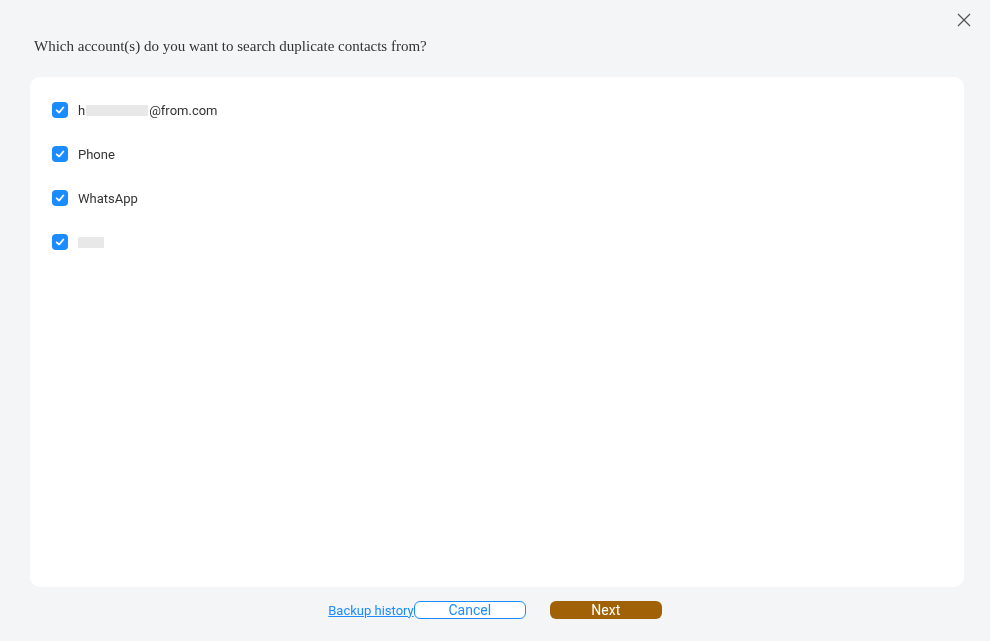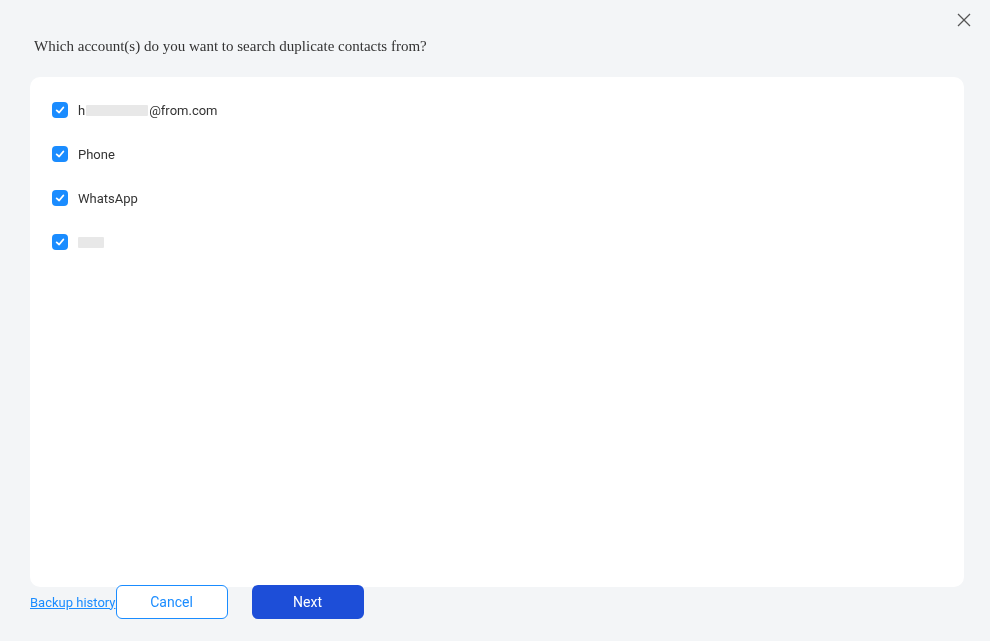--- a/index.html
+++ b/index.html
@@ -111,56 +111,56 @@
       width: 26px;
     }
     
     .footer {
       position: absolute;
       bottom: 22px;
       left: 30px;
       right: 30px;
       display: flex;
       align-items: center;
-      justify-content: flex-start;
+      justify-content: center;
     }
     
     .backup-link {
       color: #1a8cff;
       font-size: 13px;
       text-decoration: underline;
       cursor: pointer;
     }
     
     .button-group {
       display: flex;
       gap: 24px;
     }
     
     .btn {
       width: 112px;
-      height: 34px;
+      height: 18px;
       border-radius: 6px;
       font-size: 14px;
       cursor: pointer;
       display: flex;
       align-items: center;
       justify-content: center;
       border: none;
       font-family: inherit;
     }
     
     .btn-cancel {
       background-color: #ffffff;
       border: 1px solid #1a8cff;
       color: #1a8cff;
     }
     
     .btn-next {
-      background-color: #1d4ed8;
+      background-color: #a16207;
       color: #ffffff;
     }
   </style>
 </head>
 <body>
 
 <button class="close-btn">
   <svg viewBox="0 0 14 14" fill="none" stroke="currentColor" stroke-width="1.3">
     <line x1="1" y1="1" x2="13" y2="13"></line>
     <line x1="13" y1="1" x2="1" y2="13"></line>

